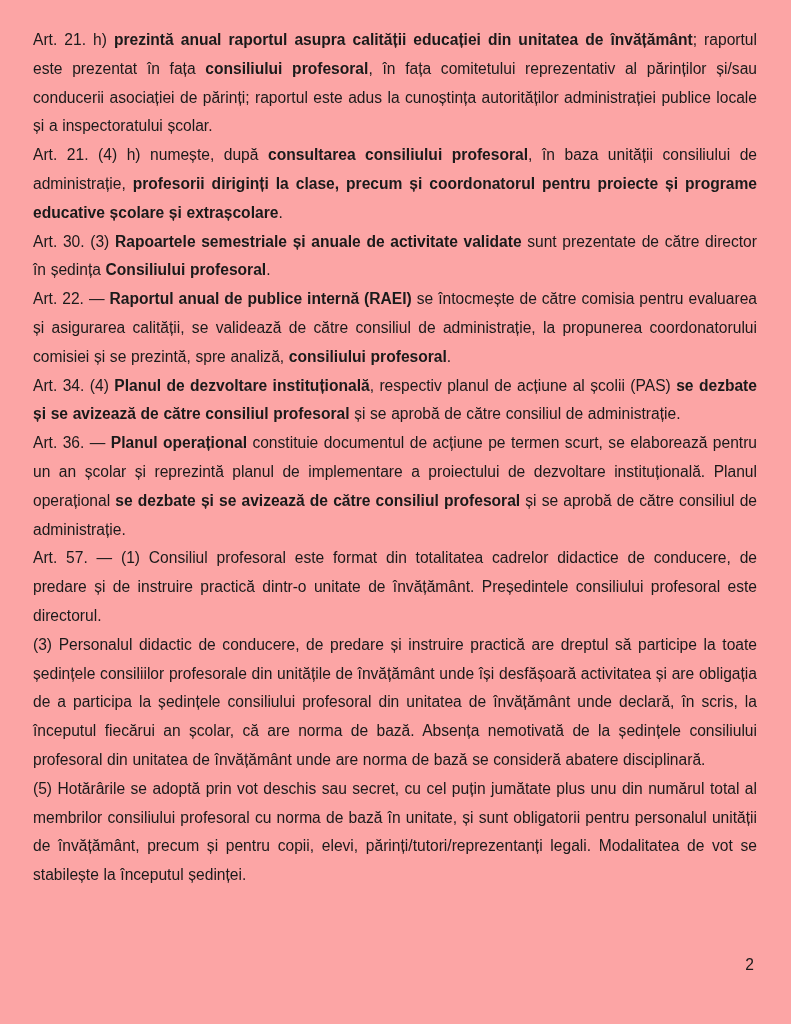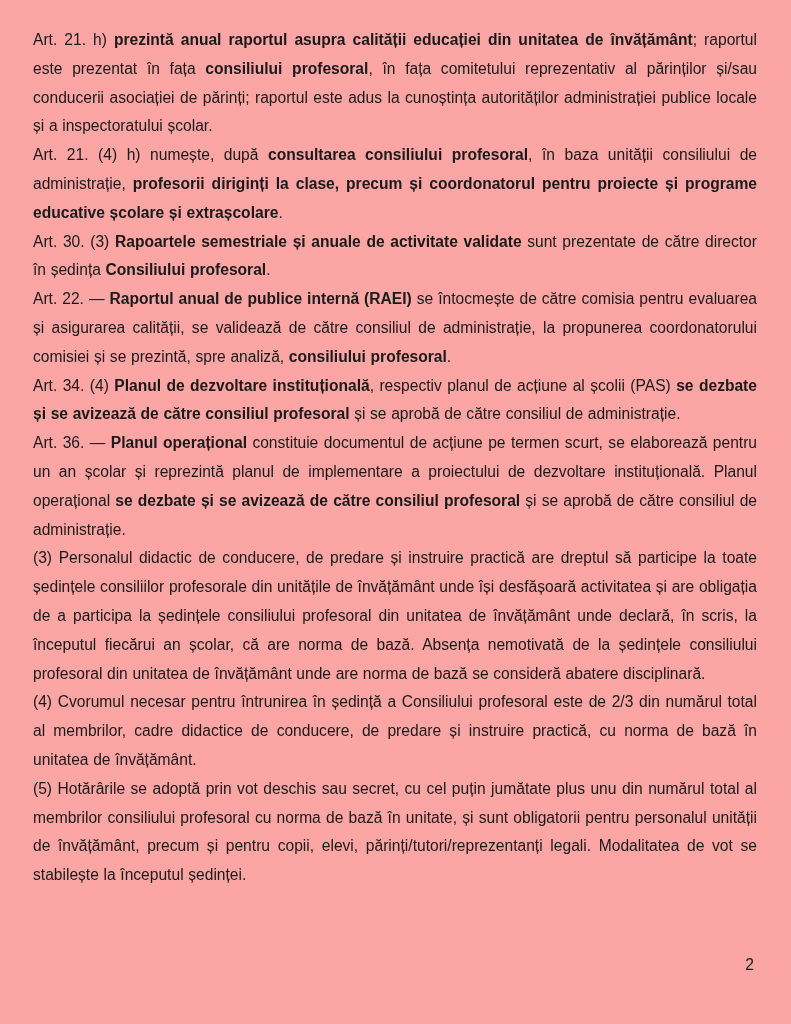--- a/index.html
+++ b/index.html
@@ -42,18 +42,18 @@
 <body>
 
 <div class="page">
   <div class="doc-body">
       <p class="doc-para"><span>Art. 21. h) </span><span class="bold">prezintă anual raportul asupra calității educației din unitatea de învățământ</span><span>; raportul este prezentat în fața </span><span class="bold">consiliului profesoral</span><span>, în fața comitetului reprezentativ al părinților și/sau conducerii asociației de părinți; raportul este adus la cunoștința autorităților administrației publice locale și a inspectoratului școlar.</span></p>
       <p class="doc-para"><span>Art. 21. (4) h) numește, după </span><span class="bold">consultarea consiliului profesoral</span><span>, în baza unității consiliului de administrație, </span><span class="bold">profesorii diriginți la clase, precum și coordonatorul pentru proiecte și programe educative școlare și extrașcolare</span><span>.</span></p>
       <p class="doc-para"><span>Art. 30. (3) </span><span class="bold">Rapoartele semestriale și anuale de activitate validate</span><span> sunt prezentate de către director în ședința </span><span class="bold">Consiliului profesoral</span><span>.</span></p>
       <p class="doc-para"><span>Art. 22. — </span><span class="bold">Raportul anual de publice internă (RAEI)</span><span> se întocmește de către comisia pentru evaluarea și asigurarea calității, se validează de către consiliul de administrație, la propunerea coordonatorului comisiei și se prezintă, spre analiză, </span><span class="bold">consiliului profesoral</span><span>.</span></p>
       <p class="doc-para"><span>Art. 34. (4) </span><span class="bold">Planul de dezvoltare instituțională</span><span>, respectiv planul de acțiune al școlii (PAS) </span><span class="bold">se dezbate și se avizează de către consiliul profesoral</span><span> și se aprobă de către consiliul de administrație.</span></p>
       <p class="doc-para"><span>Art. 36. — </span><span class="bold">Planul operațional</span><span> constituie documentul de acțiune pe termen scurt, se elaborează pentru un an școlar și reprezintă planul de implementare a proiectului de dezvoltare instituțională. Planul operațional </span><span class="bold">se dezbate și se avizează de către consiliul profesoral</span><span> și se aprobă de către consiliul de administrație.</span></p>
+      <p class="doc-para"><span>Art. 57. — (1) Consiliul profesoral este format din totalitatea cadrelor didactice de conducere, de predare și de instruire practică dintr-o unitate de învățământ. Președintele consiliului profesoral este directorul.</span></p>
       <p class="doc-para"><span>(3) Personalul didactic de conducere, de predare și instruire practică are dreptul să participe la toate ședințele consiliilor profesorale din unitățile de învățământ unde își desfășoară activitatea și are obligația de a participa la ședințele consiliului profesoral din unitatea de învățământ unde declară, în scris, la începutul fiecărui an școlar, că are norma de bază. Absența nemotivată de la ședințele consiliului profesoral din unitatea de învățământ unde are norma de bază se consideră abatere disciplinară.</span></p>
-      <p class="doc-para"><span>(4) Cvorumul necesar pentru întrunirea în ședință a Consiliului profesoral este de 2/3 din numărul total al membrilor, cadre didactice de conducere, de predare și instruire practică, cu norma de bază în unitatea de învățământ.</span></p>
       <p class="doc-para"><span>(5) Hotărârile se adoptă prin vot deschis sau secret, cu cel puțin jumătate plus unu din numărul total al membrilor consiliului profesoral cu norma de bază în unitate, și sunt obligatorii pentru personalul unității de învățământ, precum și pentru copii, elevi, părinți/tutori/reprezentanți legali. Modalitatea de vot se stabilește la începutul ședinței.</span></p>
     </div>
   <div class="page-number">2</div>
 </div>
 
 </body></html>

